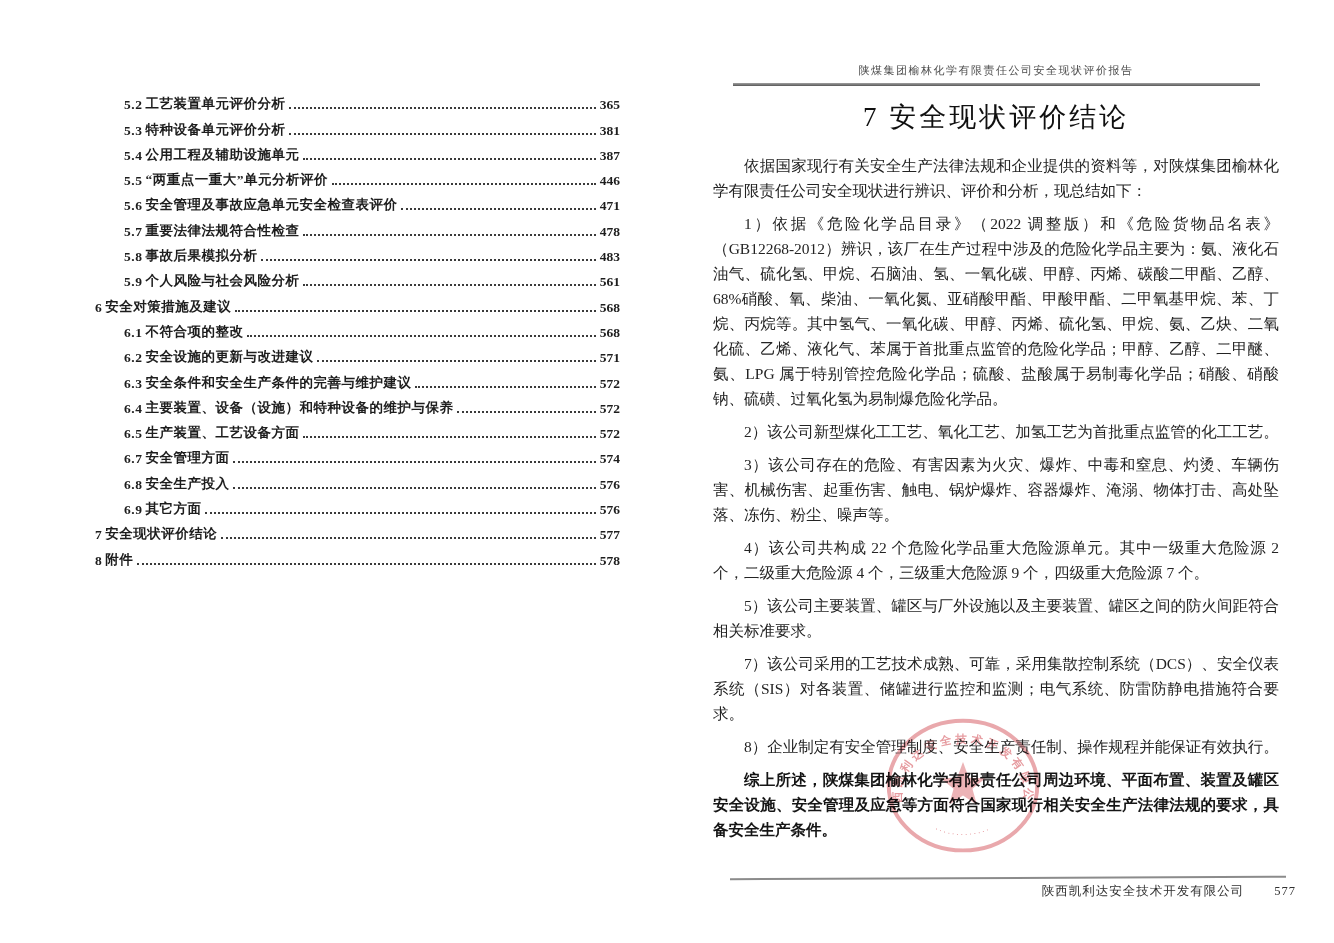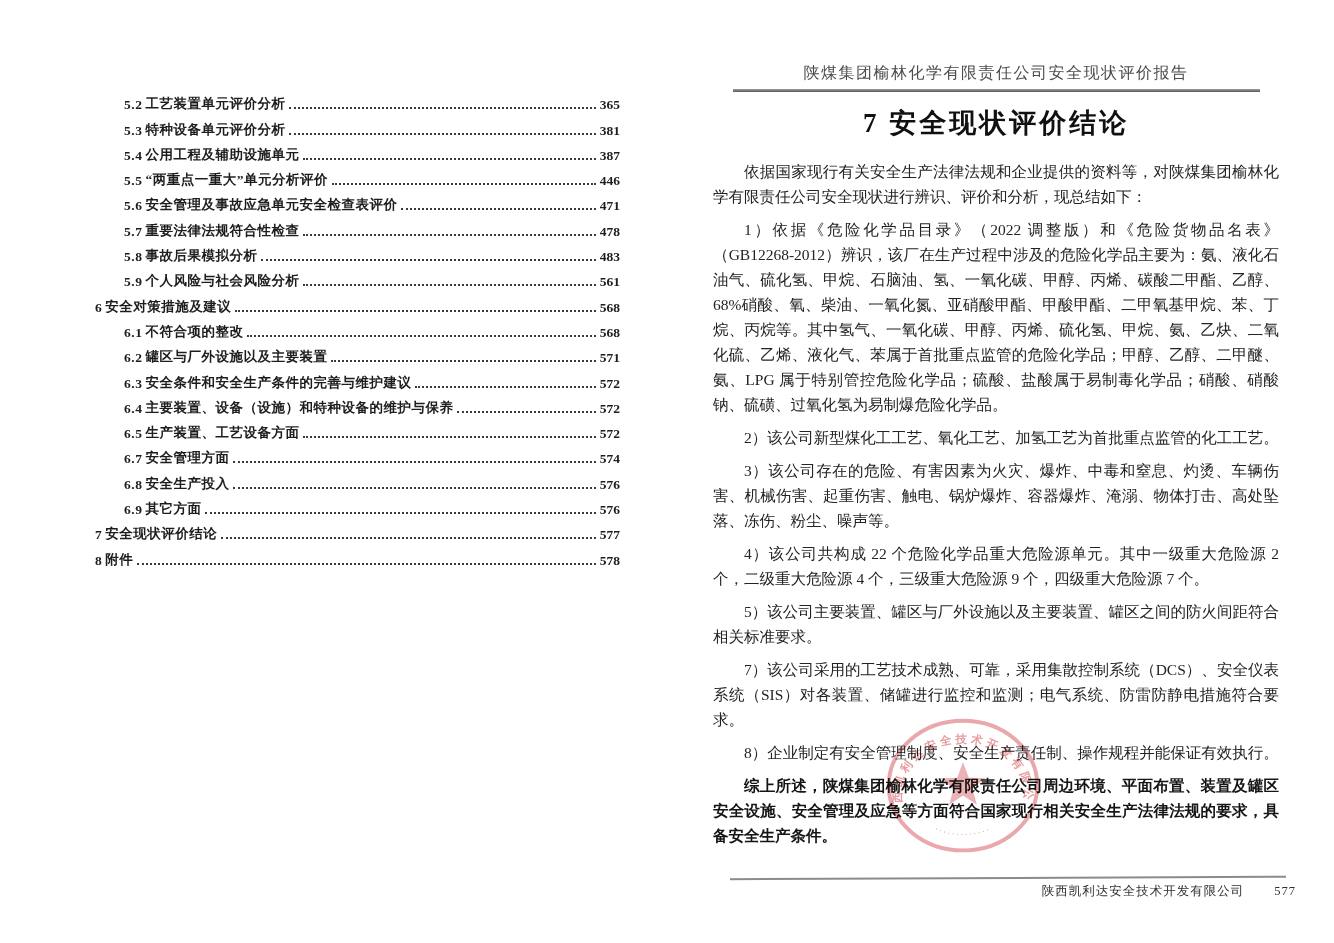--- a/index.html
+++ b/index.html
@@ -10,23 +10,23 @@
   
   .left-page{position:absolute;left:95px;top:88px;width:525px;}
   .toc-row{display:flex;align-items:flex-end;height:25.3px;font-size:13.5px;font-weight:bold;color:#1d1d1d;white-space:nowrap;}
   .toc-row.level-2{padding-left:29px;}
   .toc-num{margin-right:3px;letter-spacing:.5px;}
   .toc-label{letter-spacing:.5px;}
   .toc-leader{flex:1;border-bottom:2px dotted #3a3a3a;margin:0 3px 4px 4px;min-width:12px;}
   .toc-page{margin-left:1px;}
   
   .right-page{position:absolute;left:696px;top:0;width:600px;height:943px;}
-  .running-header{margin-top:63px;text-align:center;font-size:16px;color:#4c4c4c;letter-spacing:1.5px;}
+  .running-header{margin-top:63px;text-align:center;font-size:11px;color:#4c4c4c;letter-spacing:1.5px;}
   .header-rule{margin:5px auto 0;width:527px;height:3px;background:linear-gradient(180deg,#a0a0a0,#585858);}
-  .chapter-title{margin-top:13px;text-align:center;font-size:27px;font-weight:bold;color:#101010;letter-spacing:3px;}
+  .chapter-title{margin-top:13px;text-align:center;font-size:27px;font-weight:normal;color:#101010;letter-spacing:3px;}
   .body-text{margin:15px auto 0;width:582px;font-size:15.5px;line-height:25px;text-align:justify;color:#232323;}
   .body-text p{margin:8px;text-indent:2em;}
   .body-text p.bold{font-weight:bold;color:#151515;}
   
   .seal{position:absolute;left:188px;top:716px;width:158px;height:140px;mix-blend-mode:multiply;pointer-events:none;}
   
   .footer-rule{position:absolute;left:34px;top:877px;width:556px;height:2px;background:#8b8b8b;transform:rotate(-.25deg);}
   .footer-row{position:absolute;left:0;top:883px;width:100%;text-align:right;font-size:12.5px;color:#303030;letter-spacing:1px;}
   .footer-page{margin-left:30px;}
 </style>
@@ -90,21 +90,21 @@
         <span class="toc-page">568</span>
       </div>
       <div class="toc-row level-2">
         <span class="toc-num">6.1</span>
         <span class="toc-label">不符合项的整改</span>
         <span class="toc-leader"></span>
         <span class="toc-page">568</span>
       </div>
       <div class="toc-row level-2">
         <span class="toc-num">6.2</span>
-        <span class="toc-label">罐区与厂外设施以及主要装置</span>
+        <span class="toc-label">安全设施的更新与改进建议</span>
         <span class="toc-leader"></span>
         <span class="toc-page">571</span>
       </div>
       <div class="toc-row level-2">
         <span class="toc-num">6.3</span>
         <span class="toc-label">安全条件和安全生产条件的完善与维护建议</span>
         <span class="toc-leader"></span>
         <span class="toc-page">572</span>
       </div>
       <div class="toc-row level-2">

